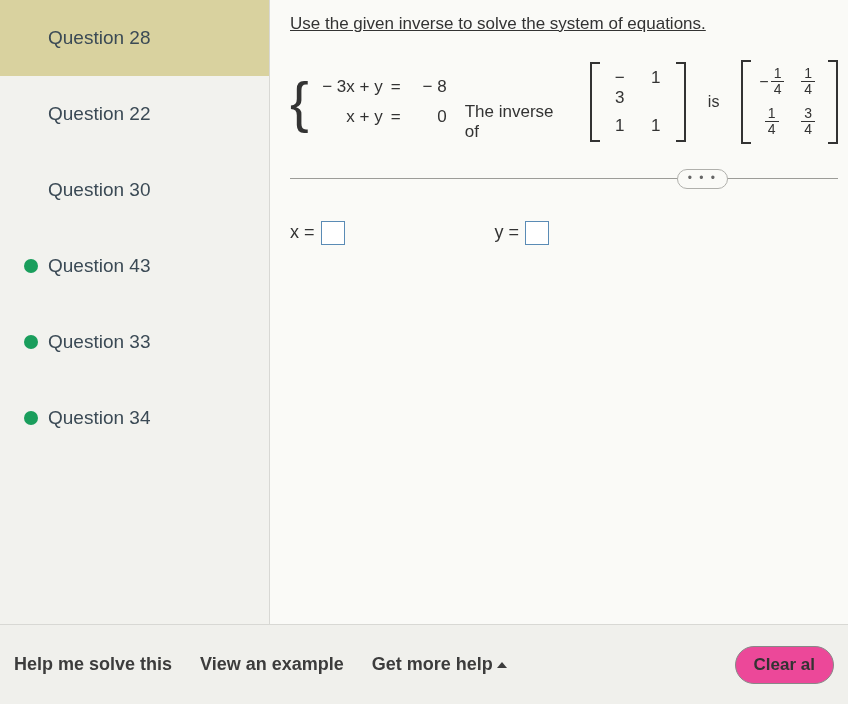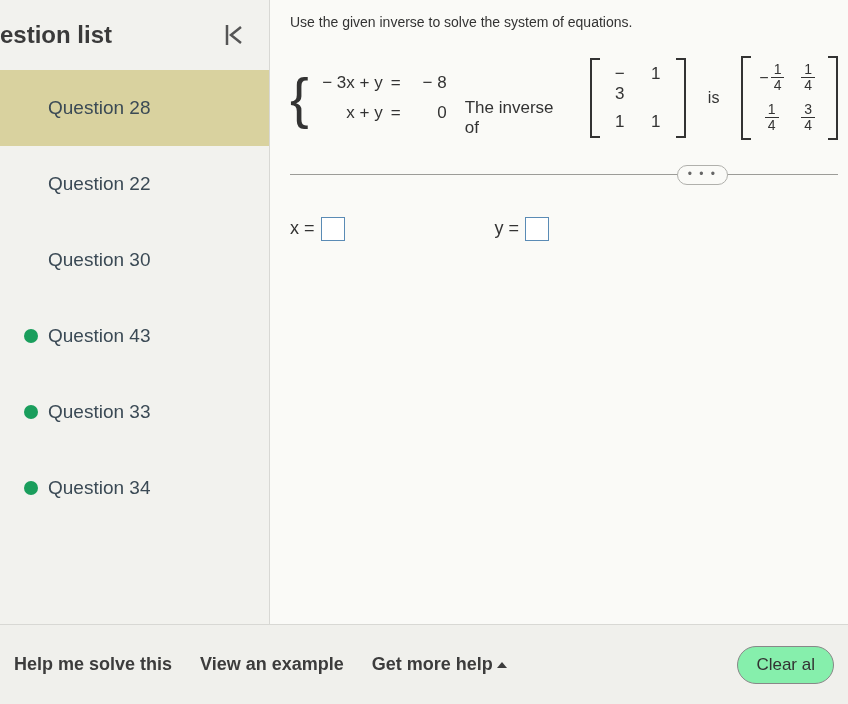--- a/index.html
+++ b/index.html
@@ -61,23 +61,24 @@
   visibility: hidden;
 }
 .q-item.has-dot .q-dot { visibility: visible; }
 .main {
   flex: 1;
   background: #fafaf7;
   padding: 14px 10px 10px 20px;
   position: relative;
 }
 .instruction {
-  font-size: 14px;
+  font-size: 17px;
   color: #333;
   margin-bottom: 26px;
+  text-decoration: underline;
 }
 .problem-row {
   display: flex;
   align-items: center;
   gap: 18px;
   flex-wrap: nowrap;
 }
 .brace-block {
   display: flex;
   align-items: center;
@@ -194,41 +195,32 @@
   border-right: 5px solid transparent;
   border-bottom: 6px solid #3c3c3c;
   margin-left: 4px;
   vertical-align: middle;
 }
 .clear-btn {
   margin-left: auto;
   border: 1.5px solid #888;
   border-radius: 22px;
   padding: 8px 18px;
-  background: #86efac;
+  background: #ec4899;
   font-size: 17px;
-  font-weight: 400;
+  font-weight: 700;
   cursor: pointer;
   color: #333;
 }
 </style>
 </head>
 <body>
 
 <div class="container">
   <aside class="sidebar">
-    <div class="sidebar-header">
-      <div class="sidebar-title">estion list</div>
-      <div class="collapse-btn">
-        <svg width="28" height="28" viewBox="0 0 28 28">
-          <line x1="8" y1="4" x2="8" y2="24" stroke="#555" stroke-width="2.5"></line>
-          <polyline points="22,6 12,14 22,22" fill="none" stroke="#555" stroke-width="2.5"></polyline>
-        </svg>
-      </div>
-    </div>
     <div id="q-items">
         <div class="q-item active">
           <span class="q-dot"></span>
           <span>Question 28</span>
         </div>
         <div class="q-item">
           <span class="q-dot"></span>
           <span>Question 22</span>
         </div>
         <div class="q-item">

